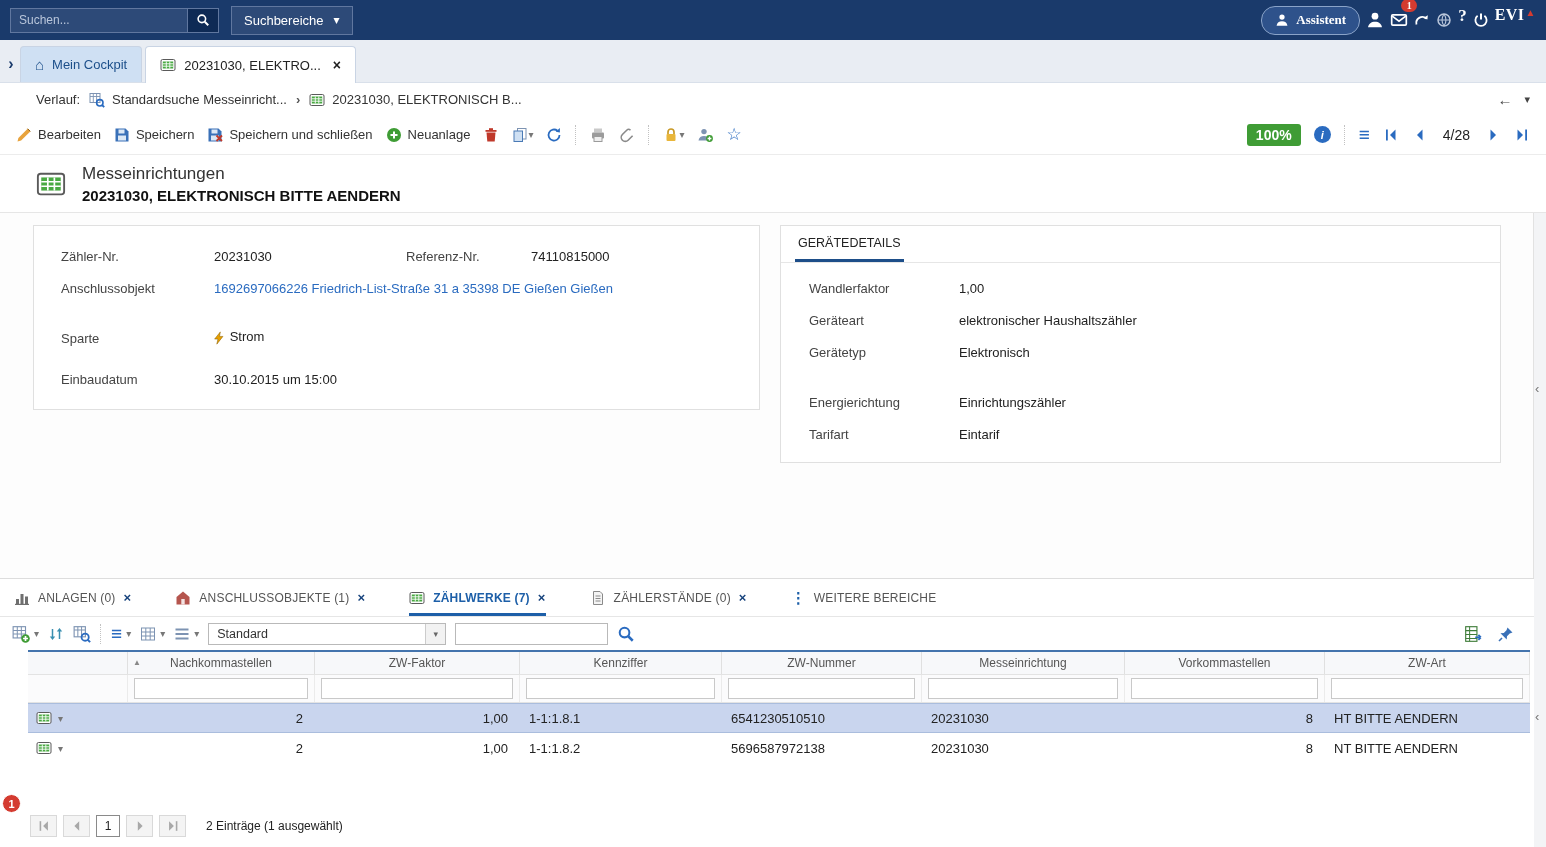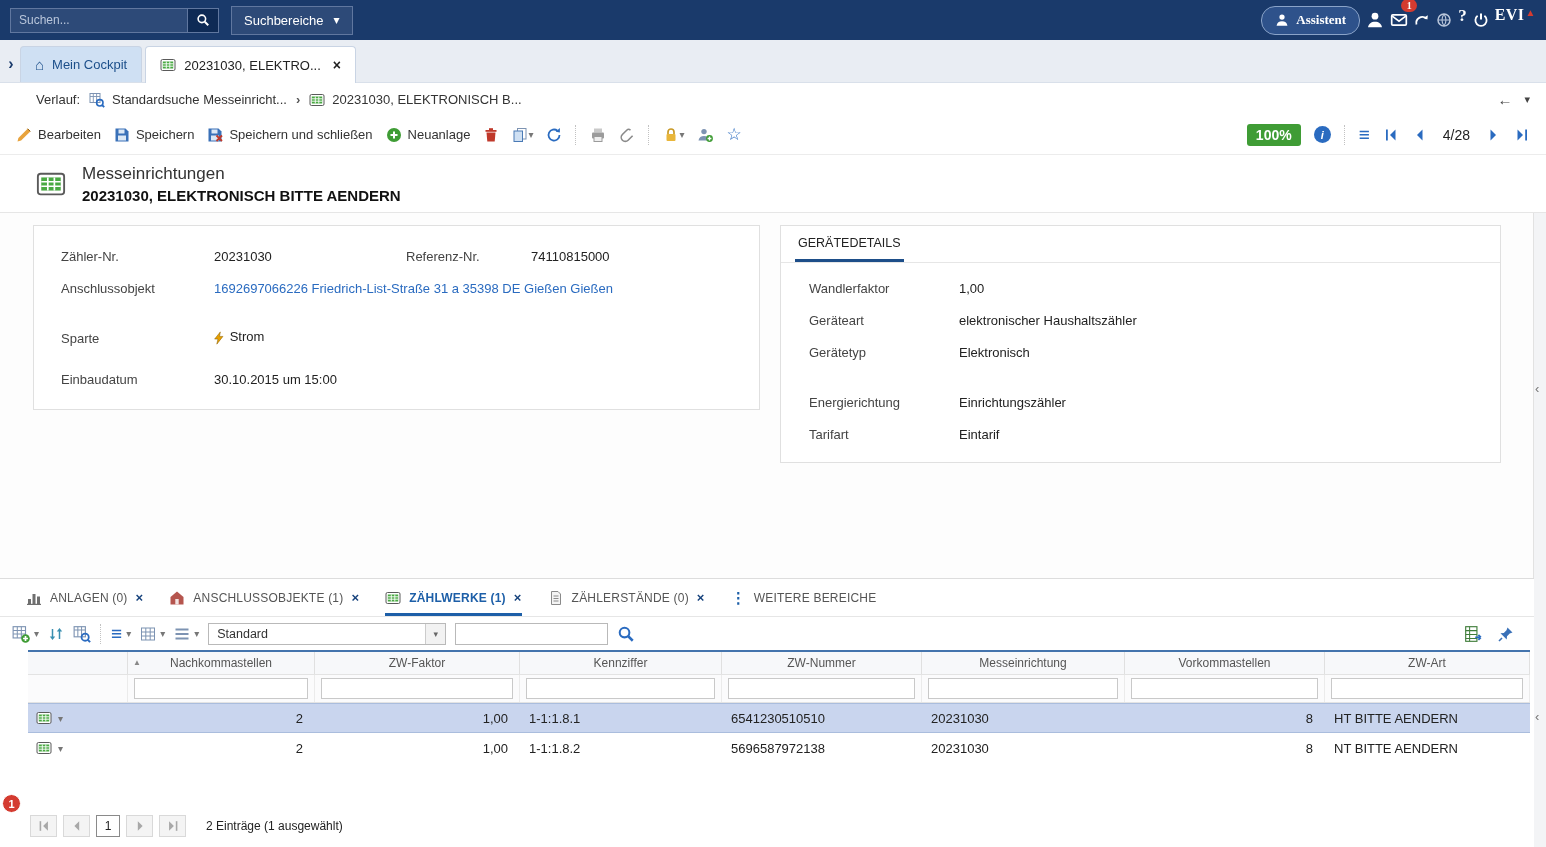--- a/index.html
+++ b/index.html
@@ -58,21 +58,21 @@
   .fv{position:absolute;color:#222;}
   .link{color:#2a6bc0;text-decoration:none;cursor:pointer;}
   .tabhead{height:36px;border-bottom:1px solid #e6e6e6;display:flex;align-items:stretch;}
   .dtab{margin-left:14px;padding:0 3px;display:flex;align-items:center;font-size:12.5px;color:#222;border-bottom:3px solid #1d4e89;cursor:pointer;}
   .divider-chevs{position:absolute;left:760px;top:560px;display:flex;gap:20px;color:#8a8a8a;font-size:12px;}
   .divider-chevs span{cursor:pointer;}
   .rstrip{position:absolute;right:0;top:213px;bottom:0;width:12px;background:#f3f4f6;border-left:1px solid #e2e2e2;}
   .rstrip span{position:absolute;left:1px;color:#777;font-size:13px;cursor:pointer;}
   
   .bottom{position:absolute;left:0;right:12px;top:578px;bottom:0;background:#fff;border-top:1px solid #ddd;}
-  .btabs{height:37px;display:flex;align-items:stretch;padding-left:26px;gap:26px;border-bottom:1px solid #e6e6e6;}
+  .btabs{height:37px;display:flex;align-items:stretch;padding-left:14px;gap:44px;border-bottom:1px solid #e6e6e6;}
   .btab{display:flex;align-items:center;gap:8px;font-size:12px;color:#555;cursor:pointer;letter-spacing:.2px;}
   .btab .x{color:#16427c;font-weight:bold;font-size:13px;cursor:pointer;}
   .btab.active{color:#1d5fa8;box-shadow:inset 0 -3px 0 #1d5fa8;font-weight:bold;}
   .btab .dots{color:#1d5fa8;font-size:15px;font-weight:bold;}
   .gridbar{height:33px;display:flex;align-items:center;gap:9px;padding:0 12px;}
   .gb-group{display:flex;align-items:center;gap:4px;cursor:pointer;}
   .std{width:238px;height:22px;border:1px solid #b9b9b9;display:flex;align-items:center;padding-left:8px;font-size:12.5px;color:#333;box-sizing:border-box;background:#fff;cursor:pointer;}
   .std .stddd{margin-left:auto;width:19px;height:100%;background:#f2f2f2;border-left:1px solid #ccc;display:flex;align-items:center;justify-content:center;color:#666;font-size:9px;}
   .filterbox{width:153px;height:22px;border:1px solid #b9b9b9;box-sizing:border-box;font-family:"Liberation Sans",sans-serif;}
   .gridbar-right{margin-left:auto;display:flex;align-items:center;gap:16px;padding-right:8px;}
@@ -510,21 +510,21 @@
         <svg class="ic ic16">
             <use href="#s-house"></use>
           </svg>
         <span>ANSCHLUSSOBJEKTE (1)</span>
         <span class="x">×</span>
       </div>
       <div class="btab active">
         <svg class="ic ic16">
             <use href="#s-device"></use>
           </svg>
-        <span>ZÄHLWERKE (1)</span>
+        <span>ZÄHLWERKE (7)</span>
         <span class="x">×</span>
       </div>
       <div class="btab">
         <svg class="ic ic16">
             <use href="#s-doc"></use>
           </svg>
         <span>ZÄHLERSTÄNDE (0)</span>
         <span class="x">×</span>
       </div>
       <div class="btab">

